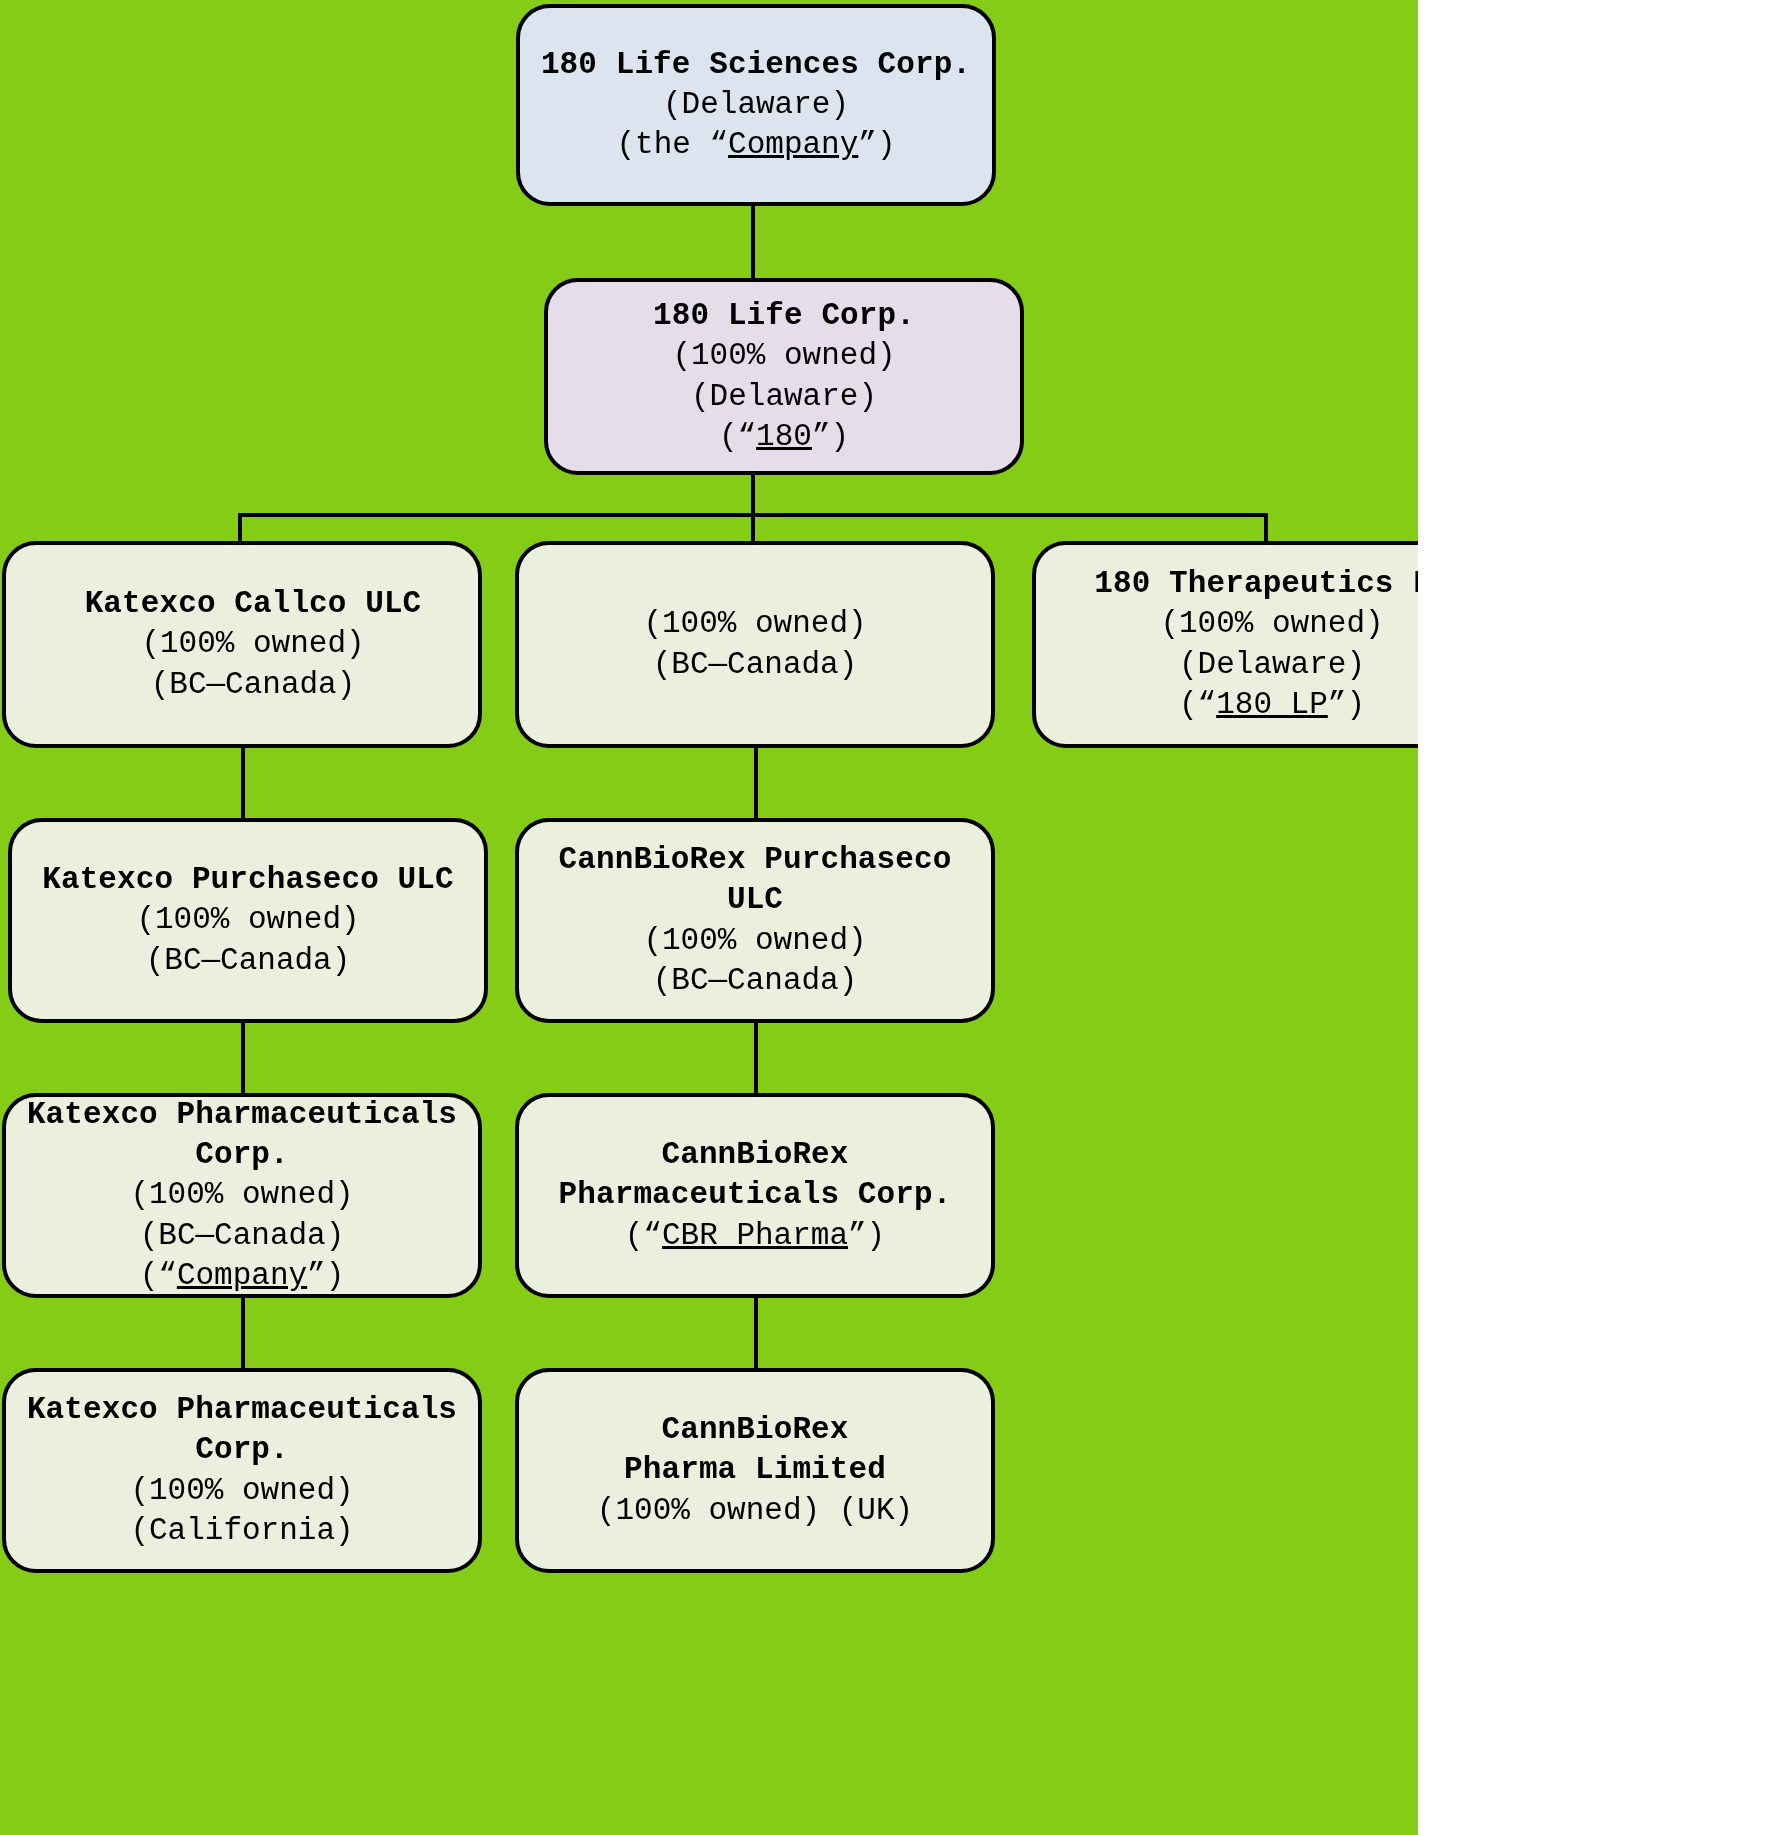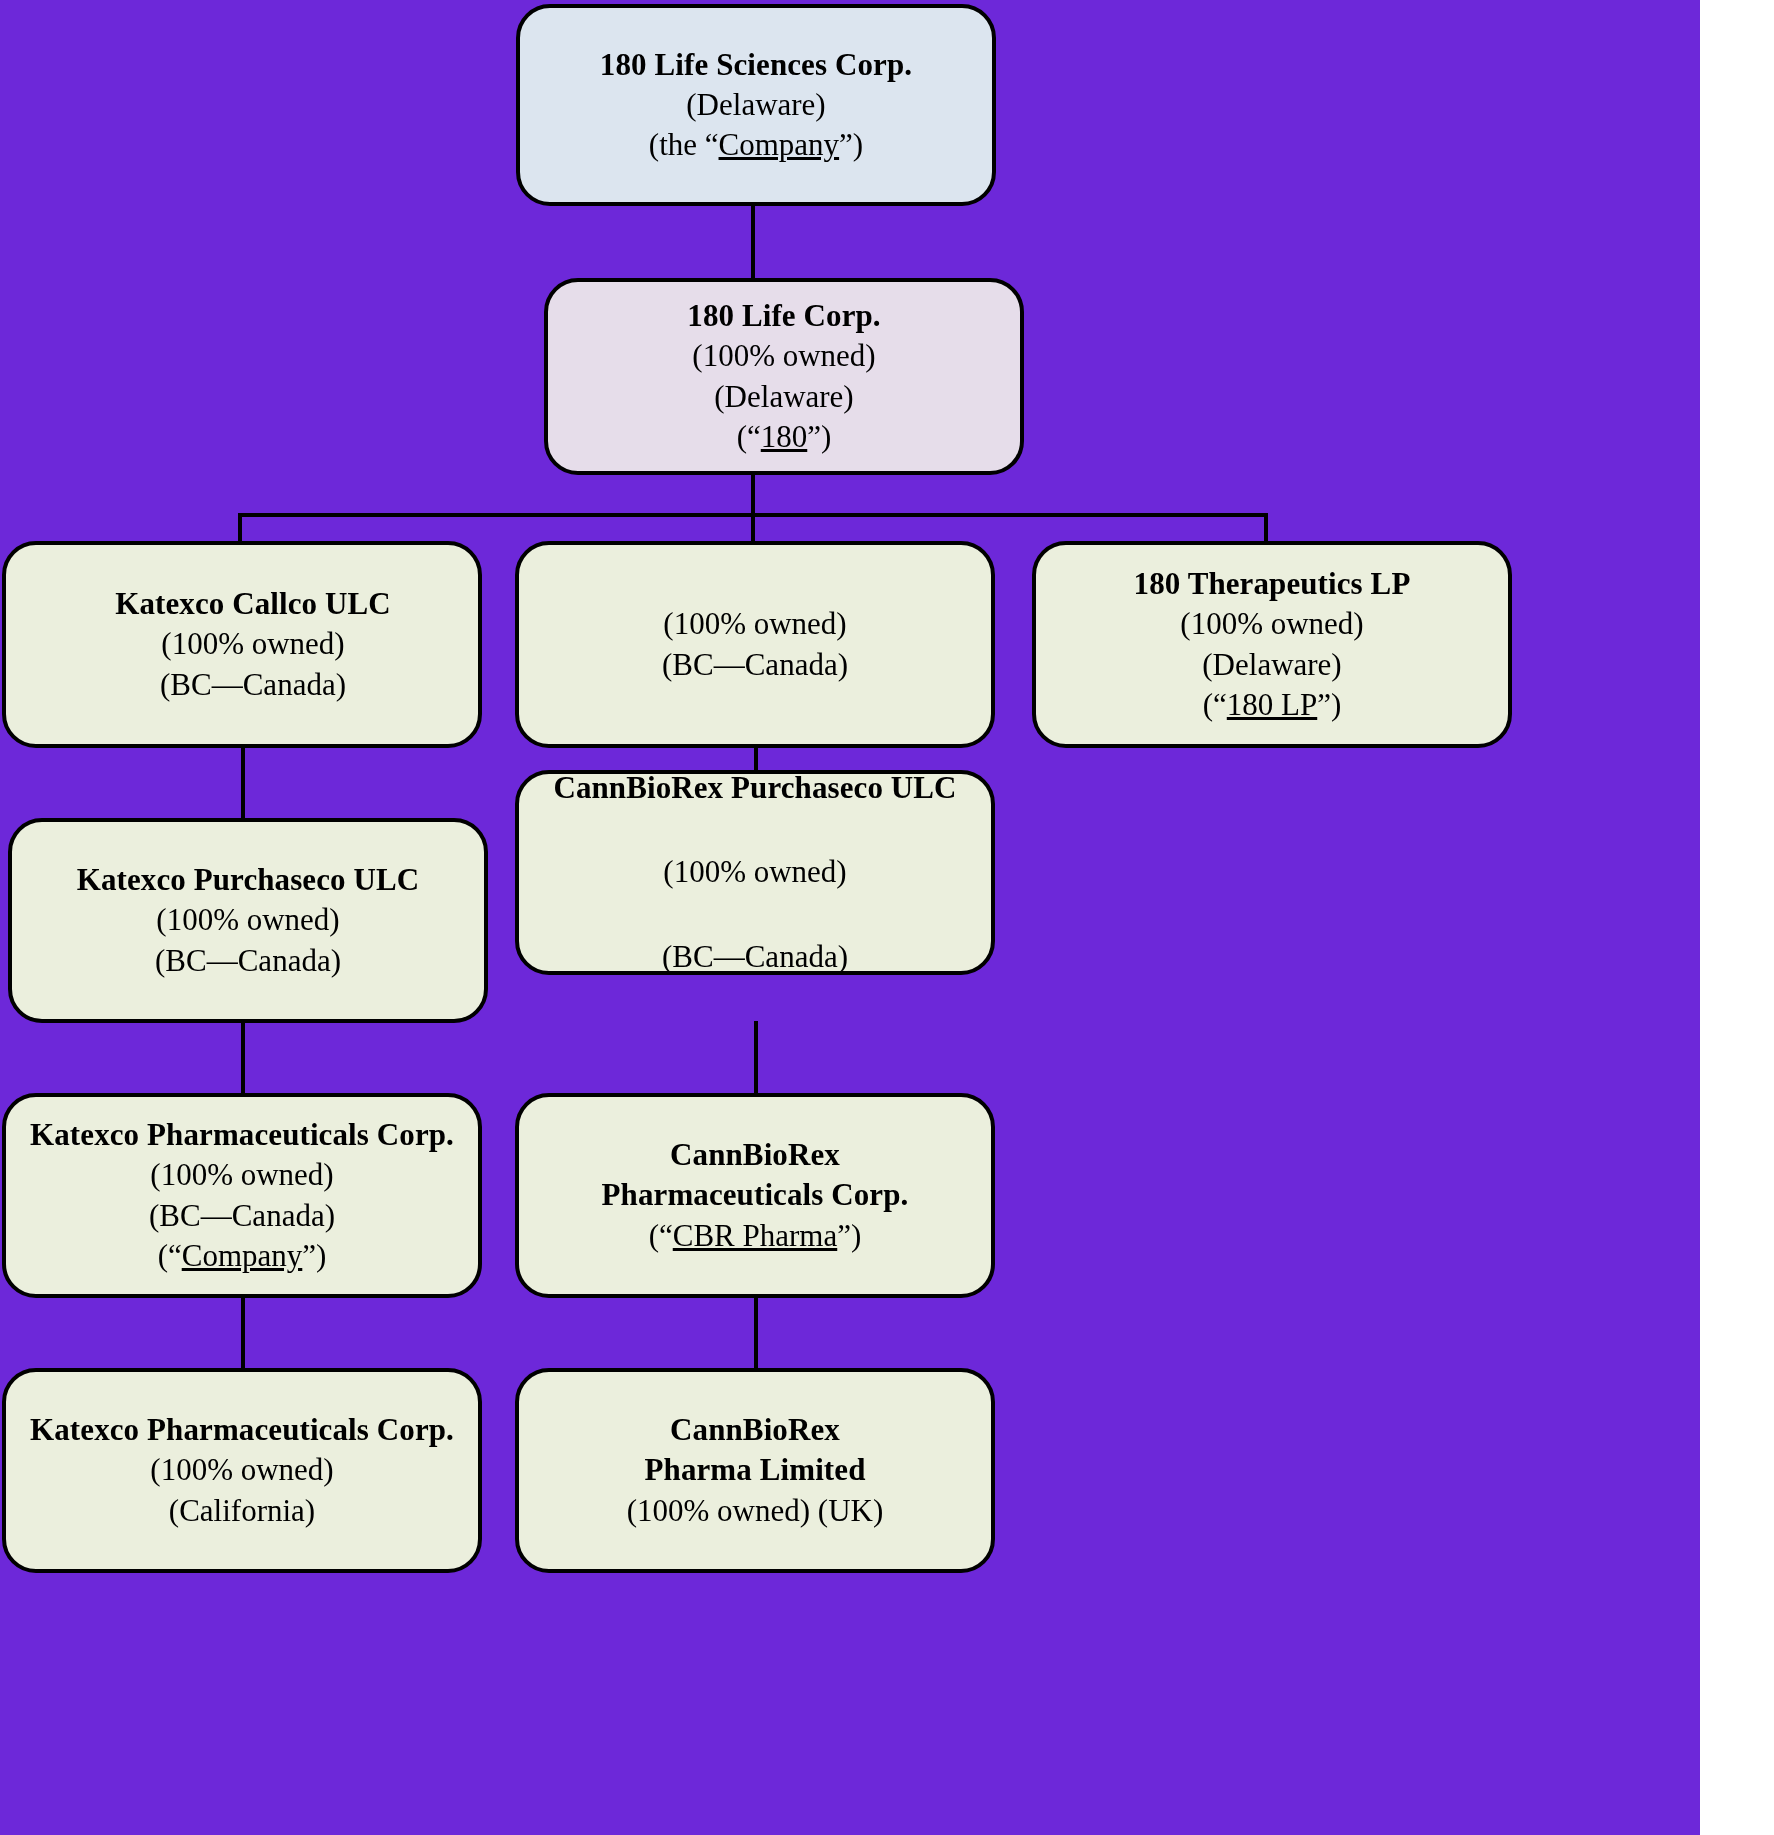--- a/index.html
+++ b/index.html
@@ -6,24 +6,25 @@
     margin: 0;
     padding: 0;
     background: #ffffff;
   }
   body {
     font-family: "Liberation Serif", "DejaVu Serif", serif;
     color: #000000;
   }
   #chart-canvas {
     position: relative;
-    width: 1700px;
+    width: 1418px;
     height: 1835px;
-    background: #6d28d9;
+    background: #84cc16;
     overflow: hidden;
+    font-family: Liberation Mono, monospace;
   }
   .node {
     position: absolute;
     box-sizing: border-box;
     border: 4px solid #000000;
     border-radius: 34px;
     display: flex;
     flex-direction: column;
     align-items: center;
     justify-content: center;
@@ -106,21 +107,21 @@
     <div class="line">(Delaware)</div>
     <div class="line"><span>(“</span><span class="u">180 LP</span><span>”)</span></div>
   </div>
 
   <div class="node" style="left:8px; top:818px; width:480px; height:205px; background:#ebefdd;">
     <div class="title">Katexco Purchaseco ULC</div>
     <div class="line">(100% owned)</div>
     <div class="line">(BC—Canada)</div>
   </div>
 
-  <div class="node" style="left:515px; top:770px; width:480px; height:205px; background:#ebefdd;gap:44px;">
+  <div class="node" style="left:515px; top:818px; width:480px; height:205px; background:#ebefdd;">
     <div class="title">CannBioRex Purchaseco ULC</div>
     <div class="line">(100% owned)</div>
     <div class="line">(BC—Canada)</div>
   </div>
 
   <div class="node" style="left:2px; top:1093px; width:480px; height:205px; background:#ebefdd;">
     <div class="title">Katexco Pharmaceuticals Corp.</div>
     <div class="line">(100% owned)</div>
     <div class="line">(BC—Canada)</div>
     <div class="line"><span>(“</span><span class="u">Company</span><span>”)</span></div>

